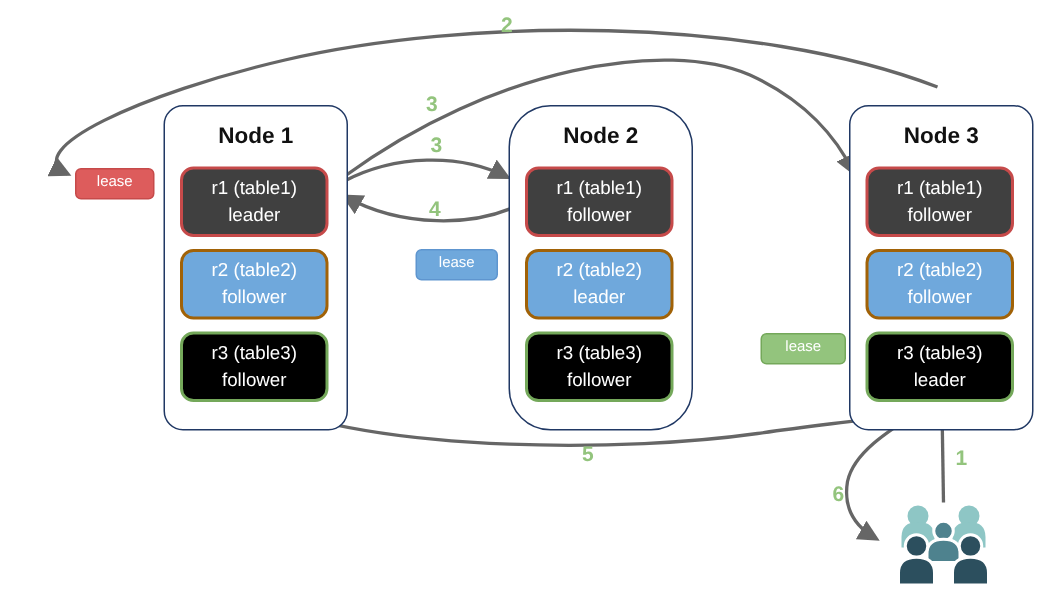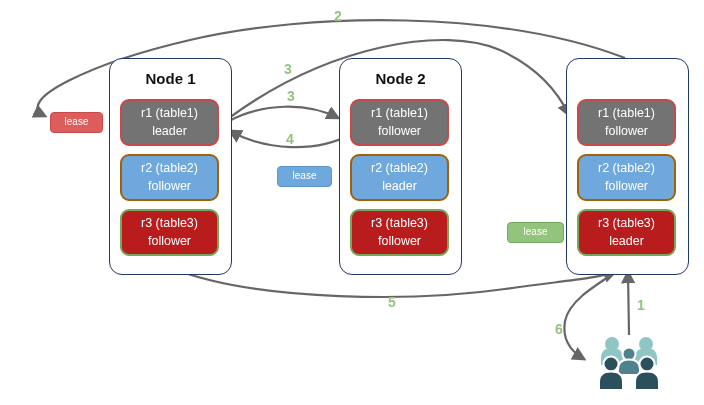--- a/index.html
+++ b/index.html
@@ -6,33 +6,33 @@
   #canvas{
     position:relative;width:704px;height:405px;background:#ffffff;overflow:hidden;
     font-family:"Liberation Sans","DejaVu Sans",sans-serif;
   }
   #arrows{position:absolute;left:0;top:0;width:704px;height:405px;}
   #arrows path.arrowline{fill:none;stroke-width:2.2px;}
   .ahead{fill:#666666;}
 
   .node{
     position:absolute;width:123px;height:217px;background:#ffffff;
-    border:1.6px solid #203864;border-radius:13px;box-sizing:border-box;
+    border:1.6px solid #203864;border-radius:13px;box-sizing:border-box;margin-top:12px;
   }
   .node-title{
     text-align:center;margin-top:11px;font-size:15px;font-weight:bold;color:#111111;
   }
   .replica{
     position:absolute;left:10px;width:99px;height:47px;border-radius:9px;
     box-sizing:border-box;color:#ffffff;font-size:12.5px;line-height:1.4;
     text-align:center;display:flex;flex-direction:column;justify-content:center;
   }
-  .replica.red  {background:#737373;border:2px solid #C64A4A;}
+  .replica.red  {background:#404040;border:2px solid #C64A4A;}
   .replica.blue {background:#6FA8DC;border:2px solid #a16207;}
-  .replica.green{background:#b91c1c;border:2px solid #74A85A;}
+  .replica.green{background:#000000;border:2px solid #74A85A;}
   .r-slot0{top:40px;} .r-slot1{top:95px;} .r-slot2{top:150px;}
 
   .lease{
     position:absolute;height:21px;box-sizing:border-box;border-radius:4px;
     color:#ffffff;font-size:10px;text-align:center;line-height:18px;
   }
   .lease.red  {left:50px; top:112px;width:53px;background:#DD5C5C;border:1.5px solid #C64A4A;}
   .lease.blue {left:277px;top:166px;width:55px;background:#6FA8DC;border:1.5px solid #5E95CF;}
   .lease.green{left:507px;top:222px;width:57px;background:#93C47D;border:1.5px solid #74A85A;}
 
@@ -79,37 +79,38 @@
     <div class="replica blue r-slot1">
       <span>r2 (table2)</span>
       <span>follower</span>
     </div>
     <div class="replica green r-slot2">
       <span>r3 (table3)</span>
       <span>follower</span>
     </div>
   </div>
 
-  <div class="node" style="left:339px;top:58px;">
+  <div class="node" style="left:339px;top:58px;border-radius:28px;">
     <div class="node-title">Node 2</div>
     <div class="replica red r-slot0">
       <span>r1 (table1)</span>
       <span>follower</span>
     </div>
     <div class="replica blue r-slot1">
       <span>r2 (table2)</span>
       <span>leader</span>
     </div>
     <div class="replica green r-slot2">
       <span>r3 (table3)</span>
       <span>follower</span>
     </div>
   </div>
 
   <div class="node" style="left:566px;top:58px;">
+    <div class="node-title">Node 3</div>
     <div class="replica red r-slot0">
       <span>r1 (table1)</span>
       <span>follower</span>
     </div>
     <div class="replica blue r-slot1">
       <span>r2 (table2)</span>
       <span>follower</span>
     </div>
     <div class="replica green r-slot2">
       <span>r3 (table3)</span>

